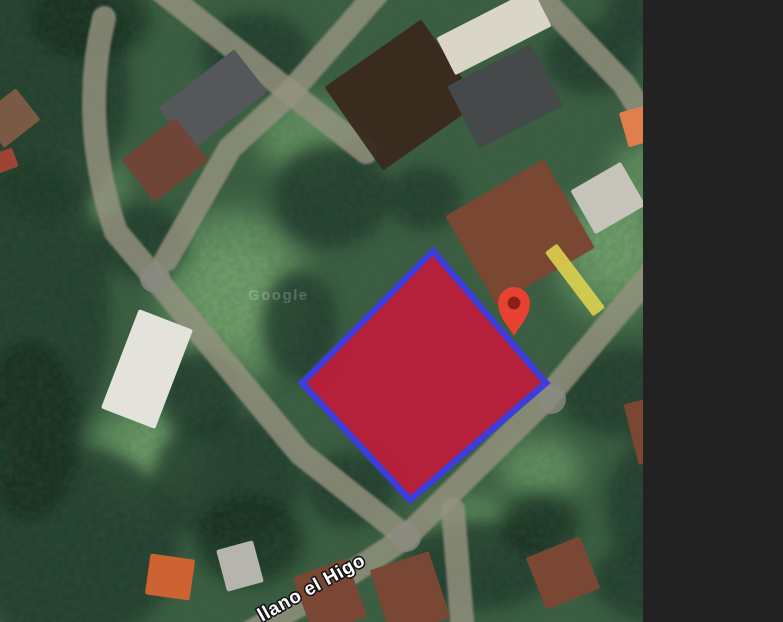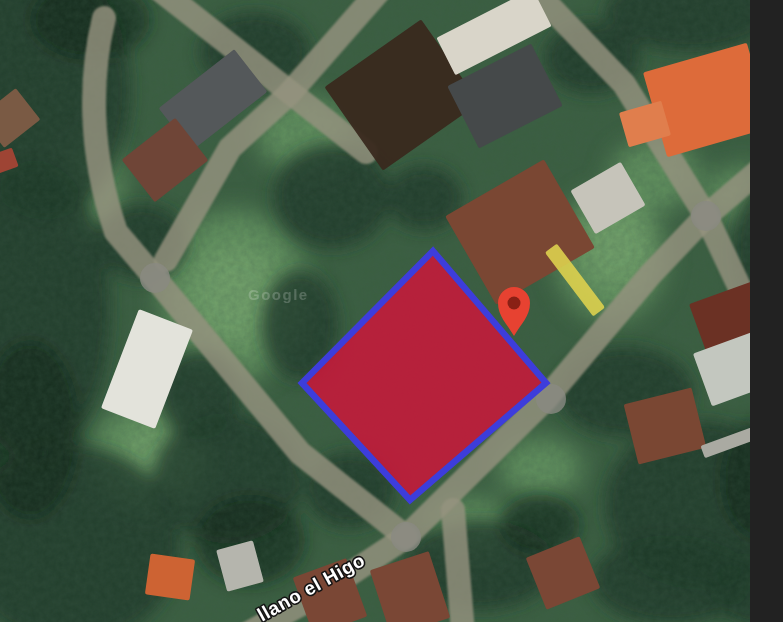--- a/index.html
+++ b/index.html
@@ -1,18 +1,18 @@
 <!DOCTYPE html>
 <html><head>
 <meta charset="utf-8">
 <style>
   html,body{margin:0;padding:0;background:#222;}
   .map-viewport{
     position:relative;
-    width:750px;height:622px;
+    width:643px;height:622px;
     overflow:hidden;
     font-family:"Liberation Sans",sans-serif;
     cursor:grab;
   }
   .map-viewport svg{display:block;}
   text{font-family:"Liberation Sans",sans-serif;}
   .street-label{
     font-size:19px;font-weight:bold;
     paint-order:stroke;stroke-width:3.2px;stroke-linejoin:round;
     letter-spacing:.5px;

